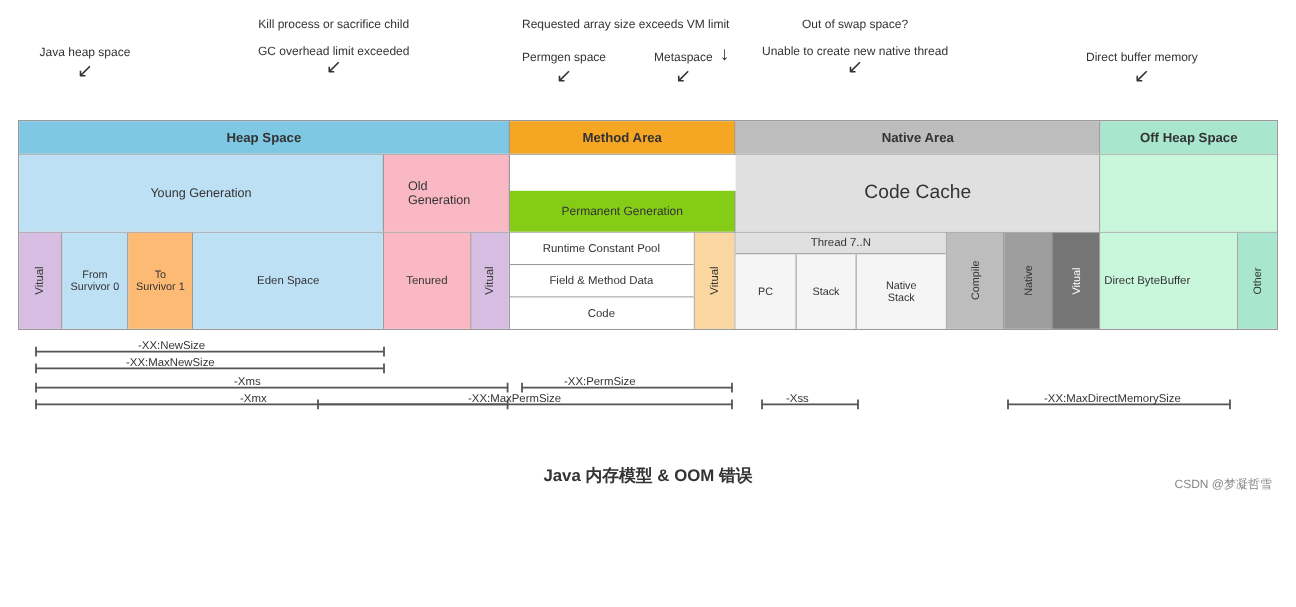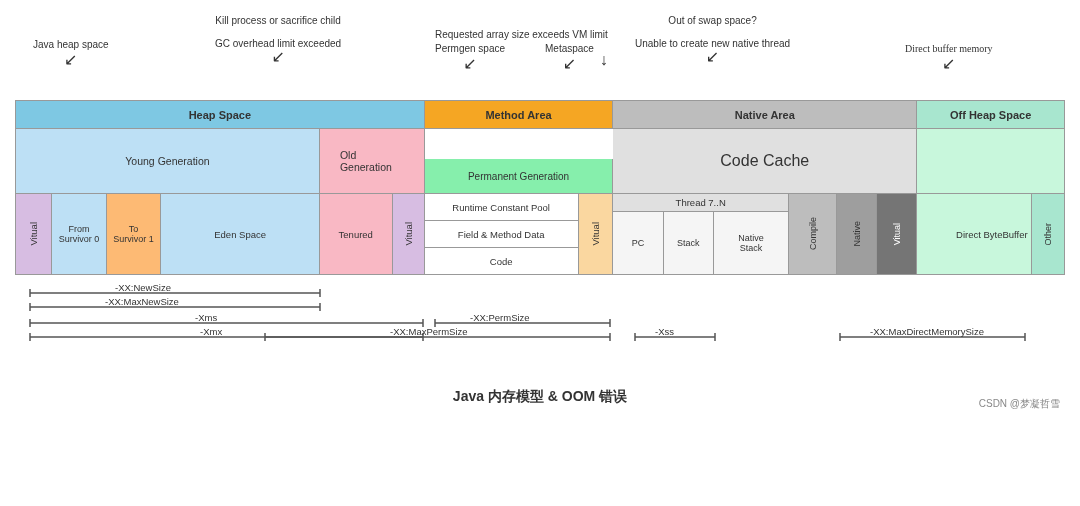--- a/index.html
+++ b/index.html
@@ -125,37 +125,37 @@
       <div style="font-size:10px;">Kill process or sacrifice child</div>
       <div style="font-size:10px; margin-top:12px;">GC overhead limit exceeded</div>
       <div style="font-size:16px; line-height:1;">↙</div>
     </div>
 
     <div style="position:absolute; left:420px; top:32px; text-align:center;">
       <span style="font-size:10px;">Permgen space</span><br>
       <span style="font-size:16px; line-height:1.2;">↙</span>
     </div>
 
-    <div style="position:absolute; left:420px; top:19px; text-align:right;">
+    <div style="position:absolute; left:420px; top:5px; text-align:right;">
       <div style="font-size:10px;">Requested array size exceeds VM limit</div>
       <div style="font-size:16px; line-height:2.5;">↓</div>
     </div>
 
     <div style="position:absolute; left:530px; top:32px; text-align:center;">
       <span style="font-size:10px;">Metaspace</span><br>
       <span style="font-size:16px; line-height:1.2;">↙</span>
     </div>
 
     <div style="position:absolute; left:620px; top:5px; text-align:center;">
       <div style="font-size:10px;">Out of swap space?</div>
       <div style="font-size:10px; margin-top:12px;">Unable to create new native thread</div>
       <div style="font-size:16px; line-height:1;">↙</div>
     </div>
 
-    <div style="position:absolute; left:890px; top:32px; text-align:center;font-family:Liberation Serif, serif;">
+    <div style="position:absolute; left:890px; top:32px; text-align:center;">
       <span style="font-size:10px;">Direct buffer memory</span><br>
       <span style="font-size:16px; line-height:1.2;">↙</span>
     </div>
   </div>
 
   <div class="diagram">
 
     <div class="row-headers row-h1">
 
       <div style="width:39%; display:flex; align-items:center; justify-content:center; border-right:1.5px solid #999; font-weight:bold; font-size:11px; background:#7EC8E3; padding:6px;">
@@ -178,21 +178,21 @@
     <div class="row-sub-headers row-h2">
 
       <div style="width:29%; display:flex; align-items:center; justify-content:center; border-right:1.5px solid #999; font-size:10.5px; font-weight:500; background:#BDE0F5; padding:4px;">
         <span>Young Generation</span>
       </div>
 
       <div style="width:10%; display:flex; align-items:center; justify-content:center; border-right:1.5px solid #999; font-size:10.5px; font-weight:500; background:#F9B8C4; padding:20px;">
         <span>Old Generation</span>
       </div>
 
-      <div style="width:18%; display:flex; align-items:center; justify-content:center; border-right:1.5px solid #999; font-size:10px; font-weight:500; background:#86efac; padding:4px;margin-top:30px;">
+      <div style="width:18%; display:flex; align-items:center; justify-content:center; border-right:1.5px solid #999; font-size:10px; font-weight:500; background:#84cc16; padding:4px;margin-top:30px;">
         <span>Permanent Generation</span>
       </div>
 
       <div style="width:29%; display:flex; align-items:center; justify-content:center; border-right:1.5px solid #999; font-size:16px; font-weight:500; background:#E0E0E0; padding:4px;">
         <span>Code Cache</span>
       </div>
 
       <div style="width:14%; display:flex; align-items:center; justify-content:center; font-size:10px; background:#C8F7DC; padding:4px;">
       </div>
     </div>
@@ -276,21 +276,21 @@
         <div style="width:13%; display:flex; align-items:center; justify-content:center; background:#9E9E9E; font-size:9px; text-align:center; border-right:1.5px solid #999;">
           <span class="vertical-text" style="font-size:9px;">Native</span>
         </div>
 
         <div style="width:13%; display:flex; align-items:center; justify-content:center; background:#757575;">
           <span class="vertical-text" style="font-size:9px; color:#fff;">Vitual</span>
         </div>
       </div>
 
       <div style="width:14%; display:flex; flex-direction:row;">
-        <div style="flex:1; display:flex; align-items:center; justify-content:flex-end; font-size:9.5px; text-align:center; background:#C8F7DC; border-right:1.5px solid #999; padding:3px;">
+        <div style="flex:1; display:flex; align-items:center; justify-content:flex-start; font-size:9.5px; text-align:center; background:#C8F7DC; border-right:1.5px solid #999; padding:3px;">
           <span>Direct ByteBuffer</span>
         </div>
         <div style="width:22%; display:flex; align-items:center; justify-content:center; background:#A8E6CF;">
           <span class="vertical-text" style="font-size:9px;">Other</span>
         </div>
       </div>
 
     </div>
   </div>
 

